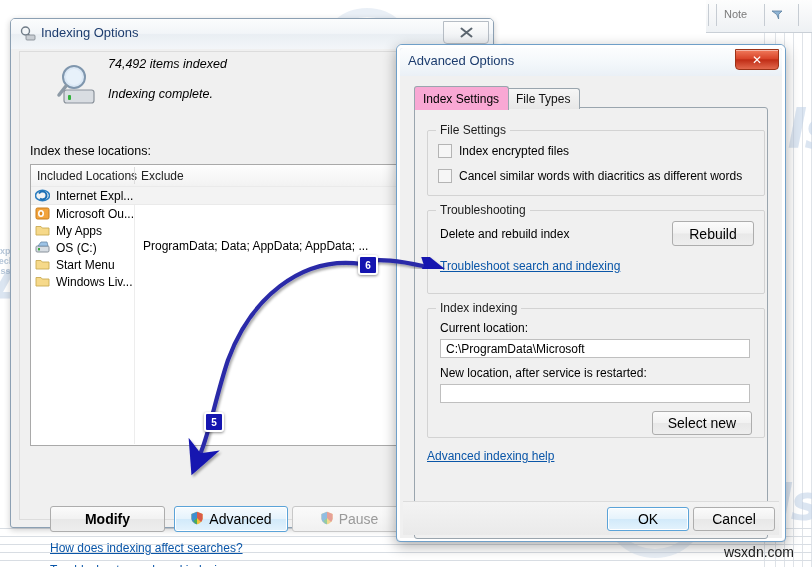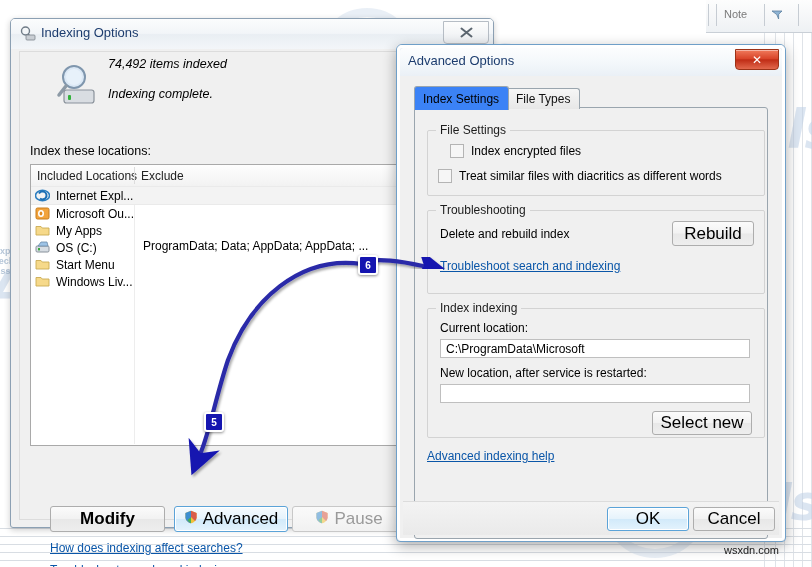--- a/index.html
+++ b/index.html
@@ -75,21 +75,21 @@
   .loc-rows{position:absolute;left:0;top:21px;right:0;}
   .loc-row{position:relative;height:17px;display:flex;align-items:center;}
   .loc-row.sel{background:#f3f3f3;border-top:1px solid #eaeaea;border-bottom:1px solid #eaeaea;}
   .loc-row .ico{width:16px;height:16px;margin-left:4px;margin-right:5px;flex:none;position:relative;}
   .loc-row .nm{font-size:12px;white-space:nowrap;}
   .loc-excl{position:absolute;left:112px;top:74px;font-size:12px;}
 
   .btn{
     background:linear-gradient(#fbfbfb 0%,#f2f2f2 48%,#e8e8e8 52%,#eeeeee 100%);
     border:1px solid #adadad;border-radius:3px;
-    font-family:"Liberation Sans","DejaVu Sans",sans-serif;font-size:17px;color:#000;
+    font-family:"Liberation Sans","DejaVu Sans",sans-serif;font-size:14px;color:#000;
     display:flex;align-items:center;justify-content:center;cursor:pointer;
   }
   .btn.hi{
     background:linear-gradient(#f6fbfe 0%,#e6f3fc 48%,#d2eafa 52%,#e4f3fd 100%);
     border:1px solid #5ba3d8;box-shadow:0 0 0 1px #ffffff inset;
   }
   .btn.dis{color:#9a9a9a;background:linear-gradient(#fafafa,#f1f1f1);border-color:#c8c8c8;}
   #btn-modify{position:absolute;left:30px;top:454px;width:113px;height:24px;font-weight:bold;}
   #btn-advanced{position:absolute;left:154px;top:454px;width:112px;height:24px;gap:5px;}
   #btn-pause{position:absolute;left:272px;top:454px;width:112px;height:24px;gap:5px;}
@@ -125,38 +125,38 @@
   #win-advanced .close-btn .x{color:#fff;font-size:12px;font-weight:bold;line-height:1;}
   #adv-body{position:absolute;left:3px;top:31px;right:3px;bottom:3px;background:#f0f0f0;}
 
   .tabstrip{position:absolute;left:14px;top:10px;right:14px;height:22px;}
   .tab{
     position:absolute;top:0;height:22px;padding:0 9px;
     display:flex;align-items:center;font-size:12px;
     border:1px solid #9aa5ae;border-bottom:none;
     border-radius:3px 3px 0 0;cursor:pointer;
   }
-  .tab.active{background:#3b82f6;border-color:#9aa5ae;z-index:3;height:23px;padding-left:8px;}
+  .tab.active{background:#f9a8d4;border-color:#9aa5ae;z-index:3;height:23px;padding-left:8px;}
   .tab.idle{background:linear-gradient(#f6f6f6,#e7e7e7);top:2px;height:20px;z-index:1;color:#111;}
 
   .tabpanel{
     position:absolute;left:14px;top:31px;right:14px;height:430px;
     background:#f0f0f0;border:1px solid #9aa5ae;border-radius:0 3px 3px 3px;
   }
   .grp{position:absolute;border:1px solid #d3d3d3;border-radius:2px;}
   .grp > .cap{
     position:absolute;top:-8px;left:8px;background:#f0f0f0;padding:0 4px;font-size:12px;color:#1c1c1c;
   }
   #grp-file{left:12px;top:22px;width:336px;height:64px;}
   #grp-trouble{left:12px;top:102px;width:336px;height:82px;}
   #grp-loc{left:12px;top:200px;width:336px;height:128px;}
 
   .chkrow{position:absolute;display:flex;align-items:center;gap:7px;font-size:12px;cursor:pointer;}
   .chk{width:12px;height:12px;border:1px solid #b4b4b4;background:#f6f6f6;flex:none;}
-  #chk-enc{left:10px;top:13px;margin-left:12px;}
+  #chk-enc{left:10px;top:13px;}
   #chk-dia{left:10px;top:38px;}
 
   .tx{position:absolute;font-size:12px;}
   #txt-delete{left:12px;top:16px;}
   #btn-rebuild{position:absolute;left:244px;top:10px;width:80px;height:23px;}
   #lnk-ts2{position:absolute;left:12px;top:48px;}
 
   #lbl-cur{left:12px;top:12px;}
   #in-cur{
     position:absolute;left:12px;top:30px;width:310px;height:19px;
@@ -199,21 +199,21 @@
     color:#bfd0e6;opacity:.55;letter-spacing:-1px;
   }
   .wm-sub{font-size:9px;font-weight:bold;color:#9eb4cc;opacity:.75;}
   .wm-ring{
     border-radius:50%;border:9px solid #cfdcec;opacity:.45;
   }
   #wm-tl{left:318px;top:8px;}
   #wm-c{left:600px;top:72px;}
   #wm-l{left:-10px;top:246px;}
   #wm-b{left:602px;top:452px;}
-  #wm-br{left:724px;top:544px;font-size:11px;color:#1a1a1a;opacity:1;}
+  #wm-br{left:724px;top:544px;font-size:14px;color:#1a1a1a;opacity:1;}
 </style>
 </head>
 <body>
 
 <div id="bg-desktop">
   <div id="bg-right-lines">
     <i style="right:0px"></i>
       <i style="right:9px"></i>
       <i style="right:18px"></i>
     <i style="right:27px"></i>
@@ -415,21 +415,21 @@
     <div class="tabpanel">
 
       <div class="grp" id="grp-file">
         <span class="cap">File Settings</span>
         <label class="chkrow" id="chk-enc">
           <span class="chk"></span>
           <span>Index encrypted files</span>
         </label>
         <label class="chkrow" id="chk-dia">
           <span class="chk"></span>
-          <span>Treat similar files with diacritics as different words</span>
+          <span>Cancel similar words with diacritics as different words</span>
         </label>
       </div>
 
       <div class="grp" id="grp-trouble">
         <span class="cap">Troubleshooting</span>
         <span class="tx" id="txt-delete">Delete and rebuild index</span>
         <div class="btn" id="btn-rebuild">
           <span>Rebuild</span>
         </div>
         <a class="lnk" id="lnk-ts2">Troubleshoot search and indexing</a>

